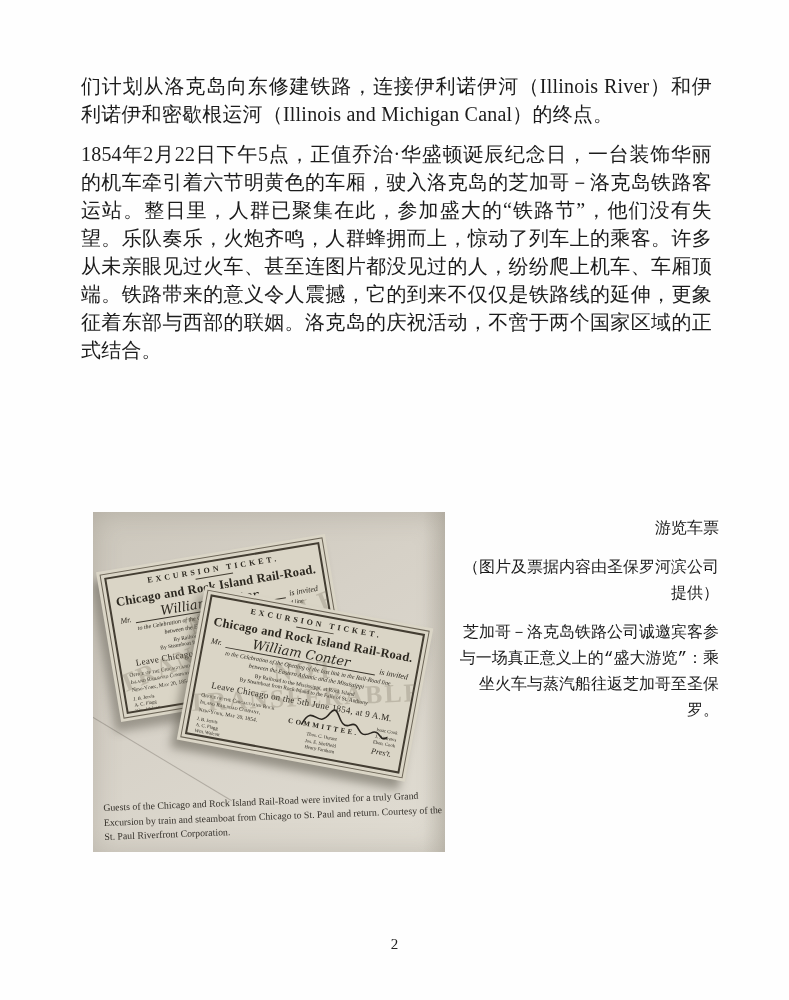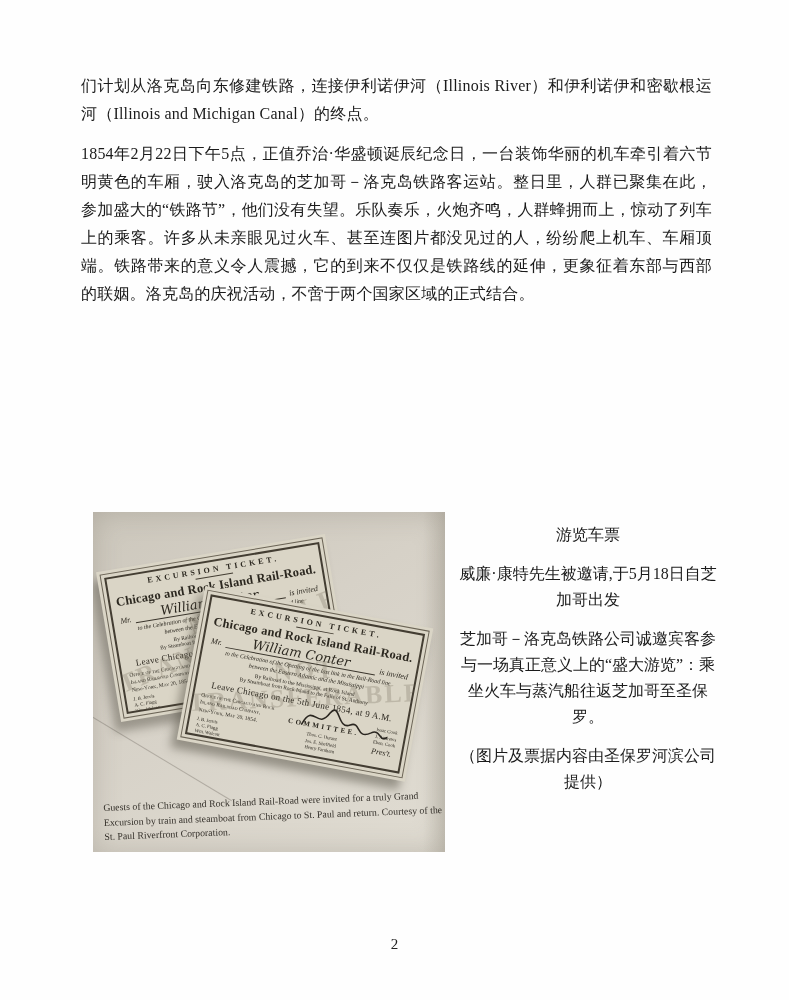--- a/index.html
+++ b/index.html
@@ -5,21 +5,21 @@
   html,body{margin:0;padding:0;}
   body{
     width:789px;height:1000px;position:relative;
     background:#fefefe;color:#1b1b1b;
     font-family:"Liberation Serif","DejaVu Serif",serif;
     overflow:hidden;
   }
   
   .content{position:absolute;left:81px;top:72px;width:631px;}
   .body-para{
-    font-size:16px;line-height:28px;margin:0 0 12px 0;
+    font-size:20px;line-height:28px;margin:0 0 12px 0;
     text-align:justify;letter-spacing:.2px;
   }
   
   .photo{
     position:absolute;left:93px;top:512px;width:352px;height:340px;
     background:linear-gradient(150deg,#ccc7bc 0%,#d6d1c7 40%,#e0dcd2 100%);
     box-shadow:inset 0 0 28px rgba(110,105,92,.28);
     overflow:hidden;
   }
   .photo-edge{
@@ -70,21 +70,21 @@
     color:rgba(115,107,88,.28);text-align:center;line-height:1.05;
     padding:0 34px;pointer-events:none;z-index:6;
   }
   .photo-caption{
     position:absolute;left:10px;top:289px;width:346px;
     transform:rotate(-2.2deg);transform-origin:left top;
     font-size:9.8px;line-height:1.5;color:#34302a;text-align:left;
   }
   
   .sidebar{position:absolute;left:457px;top:510px;width:262px;}
-  .sidebar p{font-size:16px;line-height:26px;margin:12px 0 13px 0;text-align:center;}
+  .sidebar p{font-size:16px;line-height:26px;margin:6px 0 13px 0;text-align:right;font-family:Liberation Mono, monospace;}
   
   .page-num{position:absolute;left:0;right:0;top:936px;text-align:center;font-size:15px;color:#222;}
 </style>
 </head>
 <body>
 
 <div class="content">
   <p class="body-para">们计划从洛克岛向东修建铁路，连接伊利诺伊河（Illinois River）和伊利诺伊和密歇根运河（Illinois and Michigan Canal）的终点。</p>
   <p class="body-para">1854年2月22日下午5点，正值乔治·华盛顿诞辰纪念日，一台装饰华丽的机车牵引着六节明黄色的车厢，驶入洛克岛的芝加哥－洛克岛铁路客运站。整日里，人群已聚集在此，参加盛大的“铁路节”，他们没有失望。乐队奏乐，火炮齐鸣，人群蜂拥而上，惊动了列车上的乘客。许多从未亲眼见过火车、甚至连图片都没见过的人，纷纷爬上机车、车厢顶端。铁路带来的意义令人震撼，它的到来不仅仅是铁路线的延伸，更象征着东部与西部的联姻。洛克岛的庆祝活动，不啻于两个国家区域的正式结合。</p>
 </div>
@@ -205,18 +205,17 @@
     </div>
   </div>
 
   <div class="crease"></div>
   <div class="photo-edge"></div>
   <div class="photo-caption">Guests of the Chicago and Rock Island Rail-Road were invited for a truly Grand Excursion by train and steamboat from Chicago to St. Paul and return. Courtesy of the St. Paul Riverfront Corporation.</div>
 </div>
 
 <div class="sidebar">
   <p>游览车票</p>
-  <p>威廉·康特先生被邀请,于5月18日自芝加哥出发</p>
+  <p>（图片及票据内容由圣保罗河滨公司提供）</p>
   <p>芝加哥－洛克岛铁路公司诚邀宾客参与一场真正意义上的“盛大游览”：乘坐火车与蒸汽船往返芝加哥至圣保罗。</p>
-  <p>（图片及票据内容由圣保罗河滨公司提供）</p>
 </div>
 
 <div class="page-num">2</div>
 
 </body></html>

